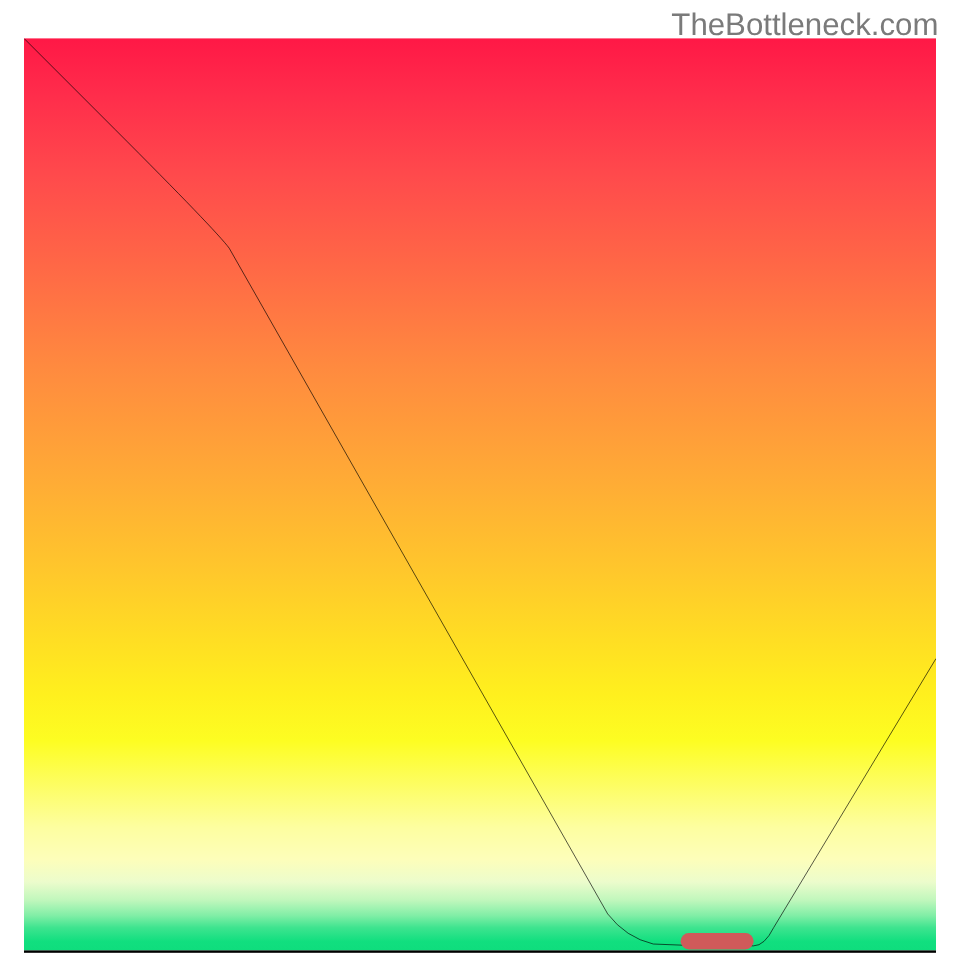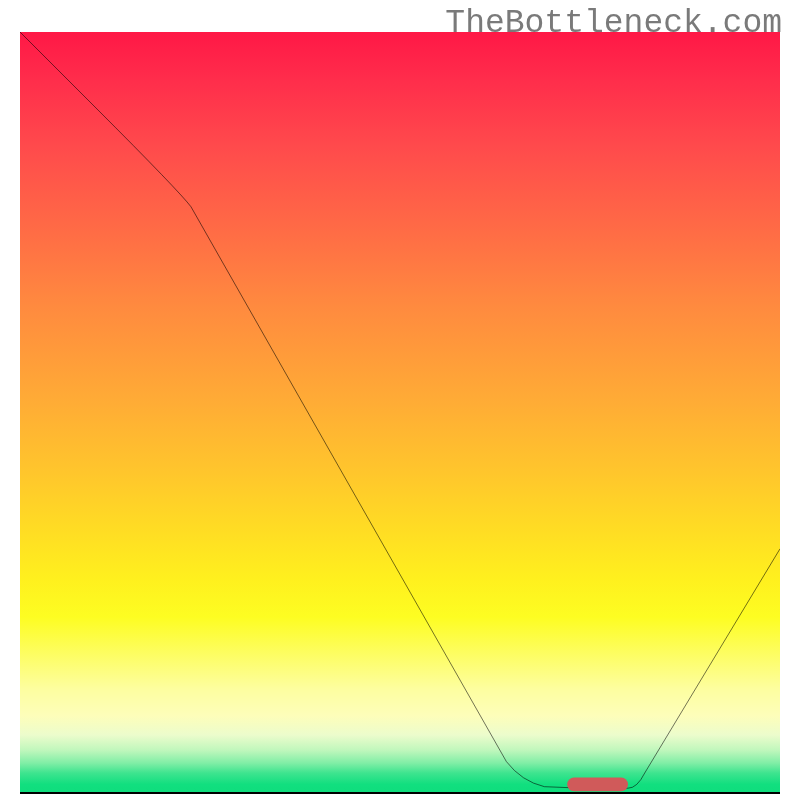--- a/index.html
+++ b/index.html
@@ -63,25 +63,25 @@
     left: 20px;
     bottom: 6px;
     width: 760px;
     height: 2px;
     background: #000000;
   }
   .watermark {
     position: absolute;
     top: 5px;
     right: 18px;
-    font-size: 33px;
+    font-size: 26px;
     font-weight: 400;
     color: #7a7a7a;
     letter-spacing: 0px;
-    font-family: Liberation Mono, monospace;
+    font-family: Liberation Sans, sans-serif;
   }
 </style>
 </head>
 <body>
 
 <div class="stage">
 
   <div class="watermark">TheBottleneck.com</div>
 
   <div class="plot">

